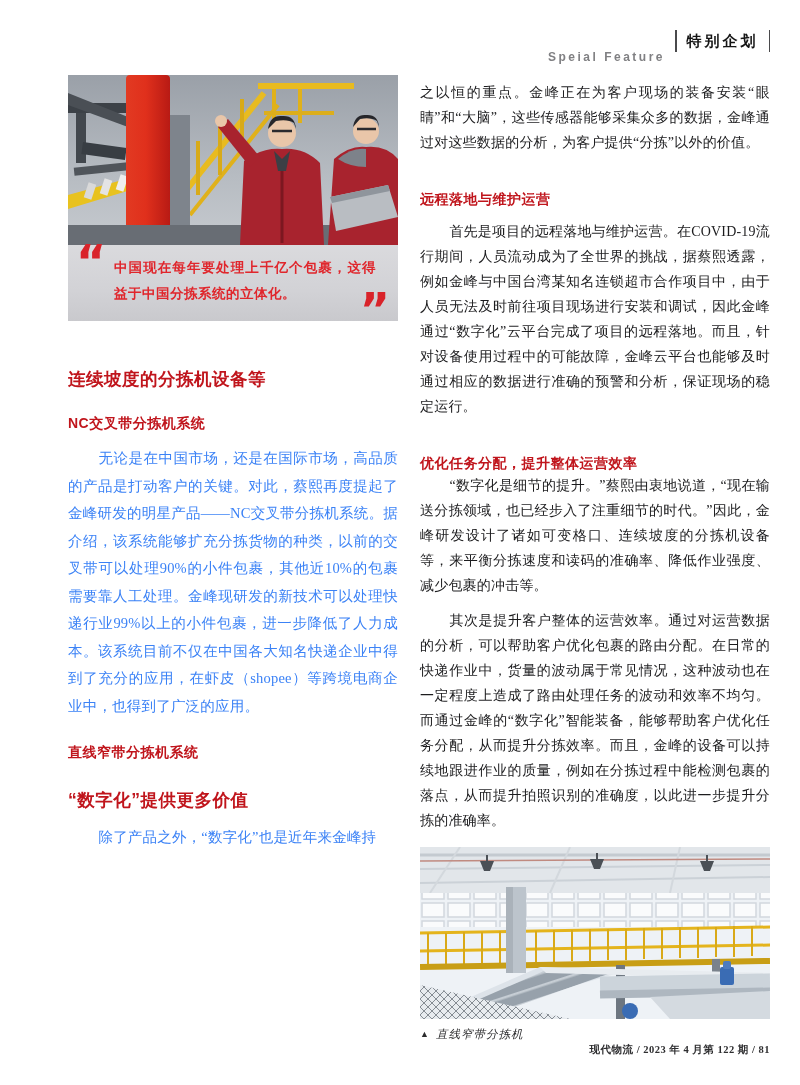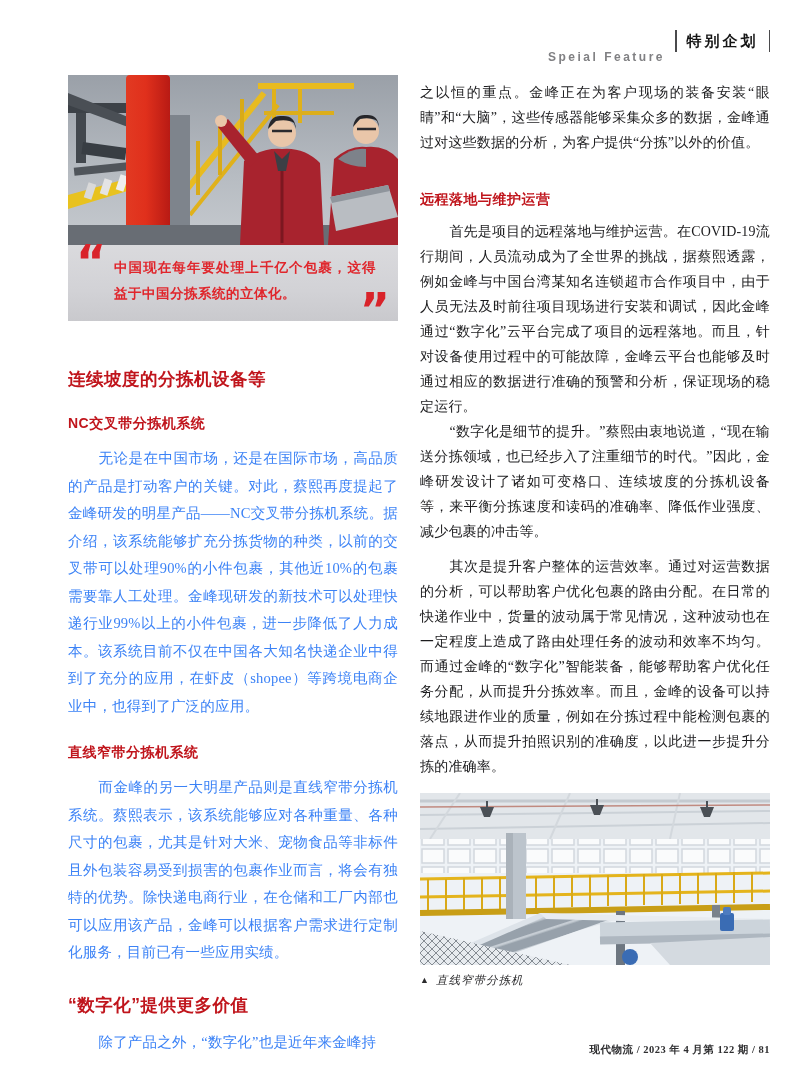--- a/index.html
+++ b/index.html
@@ -171,33 +171,33 @@
       <div class="quote-text">中国现在每年要处理上千亿个包裹，这得益于中国分拣系统的立体化。</div>
       <span class="quote-close">”</span>
     </div>
 
     <h2 class="h-major">连续坡度的分拣机设备等</h2>
 
     <h3 class="h-minor">NC交叉带分拣机系统</h3>
     <p class="body">无论是在中国市场，还是在国际市场，高品质的产品是打动客户的关键。对此，蔡熙再度提起了金峰研发的明星产品——NC交叉带分拣机系统。据介绍，该系统能够扩充分拣货物的种类，以前的交叉带可以处理90%的小件包裹，其他近10%的包裹需要靠人工处理。金峰现研发的新技术可以处理快递行业99%以上的小件包裹，进一步降低了人力成本。该系统目前不仅在中国各大知名快递企业中得到了充分的应用，在虾皮（shopee）等跨境电商企业中，也得到了广泛的应用。</p>
 
     <h3 class="h-minor">直线窄带分拣机系统</h3>
-    <p class="body">而金峰的另一大明星产品则是直线窄带分拣机系统。蔡熙表示，该系统能够应对各种重量、各种尺寸的包裹，尤其是针对大米、宠物食品等非标件且外包装容易受到损害的包裹作业而言，将会有独特的优势。除快递电商行业，在仓储和工厂内部也可以应用该产品，金峰可以根据客户需求进行定制化服务，目前已有一些应用实绩。</p>
 
     <h2 class="h-major" style="margin-top:26px;">“数字化”提供更多价值</h2>
     <p class="body">除了产品之外，“数字化”也是近年来金峰持</p>
   </div>
 
   <div class="col-right">
 
     <p class="body first">之以恒的重点。金峰正在为客户现场的装备安装“眼睛”和“大脑”，这些传感器能够采集众多的数据，金峰通过对这些数据的分析，为客户提供“分拣”以外的价值。</p>
 
     <h3 class="h-minor">远程落地与维护运营</h3>
     <p class="body">首先是项目的远程落地与维护运营。在COVID-19流行期间，人员流动成为了全世界的挑战，据蔡熙透露，例如金峰与中国台湾某知名连锁超市合作项目中，由于人员无法及时前往项目现场进行安装和调试，因此金峰通过“数字化”云平台完成了项目的远程落地。而且，针对设备使用过程中的可能故障，金峰云平台也能够及时通过相应的数据进行准确的预警和分析，保证现场的稳定运行。</p>
 
+    <h3 class="h-minor">优化任务分配，提升整体运营效率</h3>
     <p class="body follow">“数字化是细节的提升。”蔡熙由衷地说道，“现在输送分拣领域，也已经步入了注重细节的时代。”因此，金峰研发设计了诸如可变格口、连续坡度的分拣机设备等，来平衡分拣速度和读码的准确率、降低作业强度、减少包裹的冲击等。</p>
     <p class="body">其次是提升客户整体的运营效率。通过对运营数据的分析，可以帮助客户优化包裹的路由分配。在日常的快递作业中，货量的波动属于常见情况，这种波动也在一定程度上造成了路由处理任务的波动和效率不均匀。而通过金峰的“数字化”智能装备，能够帮助客户优化任务分配，从而提升分拣效率。而且，金峰的设备可以持续地跟进作业的质量，例如在分拣过程中能检测包裹的落点，从而提升拍照识别的准确度，以此进一步提升分拣的准确率。</p>
 
     <div class="photo2-frame">
       <svg width="350" height="172" viewBox="0 0 350 172">
         <defs>
           <pattern id="slats" width="12" height="12" patternUnits="userSpaceOnUse" patternTransform="rotate(-18)">
             <rect width="12" height="12" fill="#97a1ab"></rect>
             <rect x="0" y="0" width="12" height="2.5" fill="#c6cdd4"></rect>
           </pattern>

